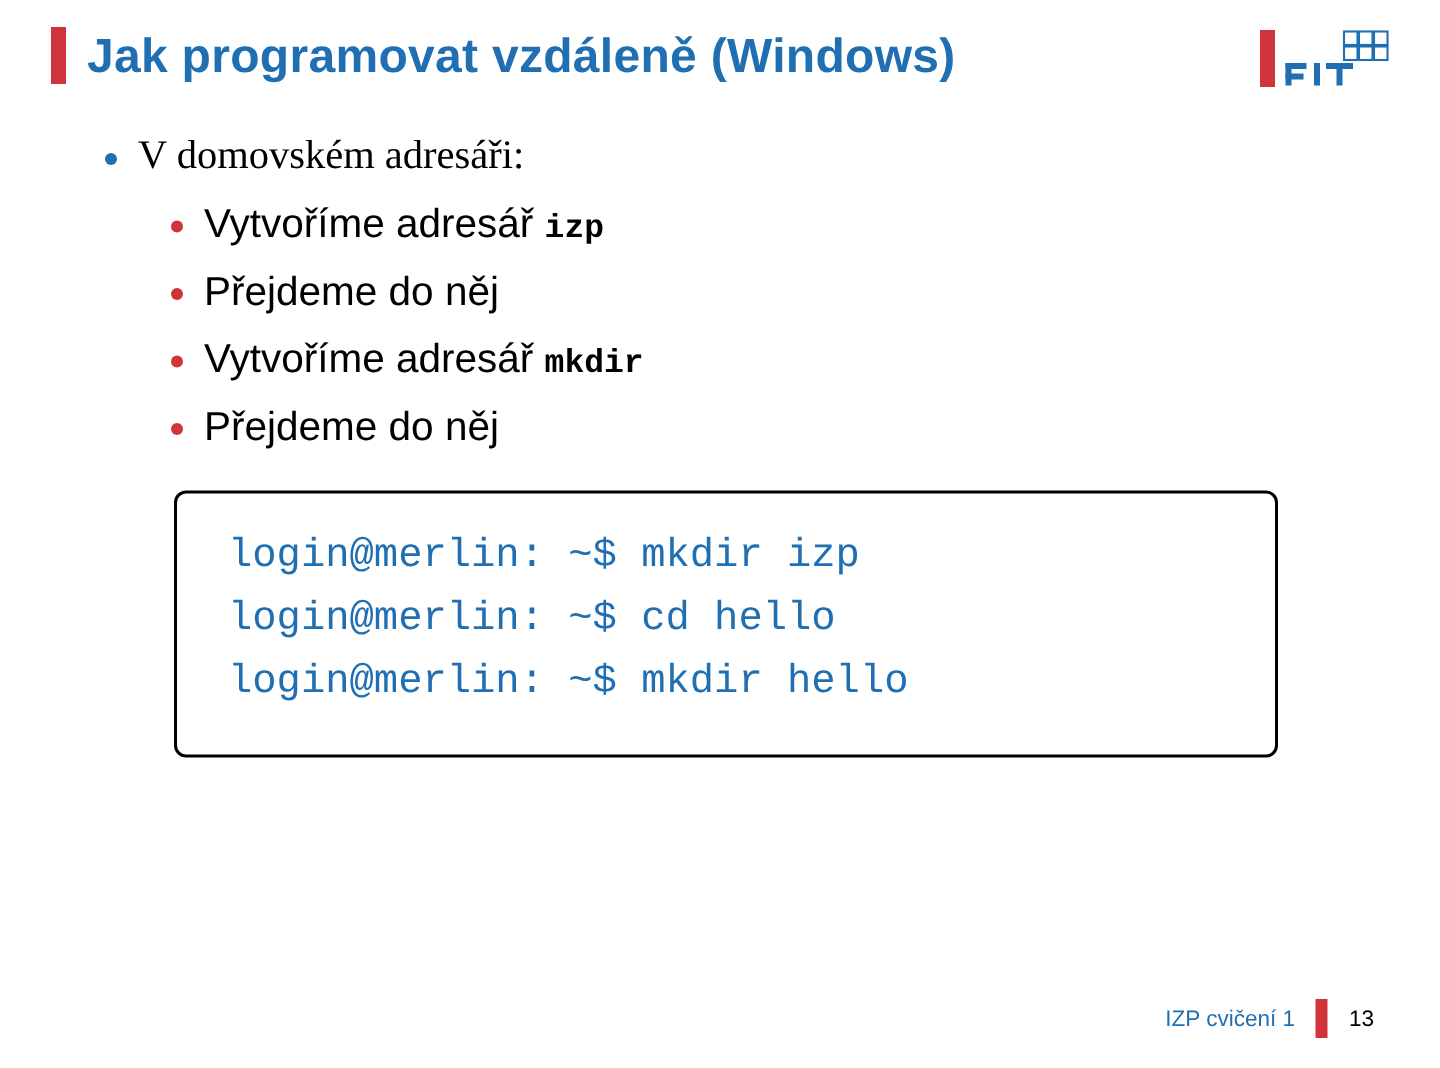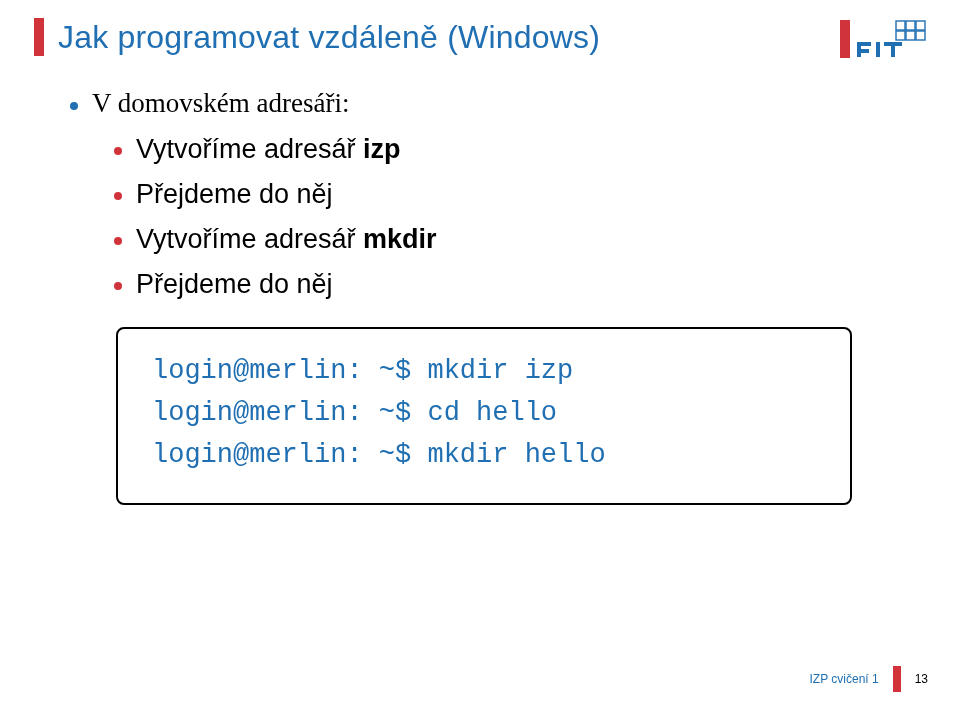--- a/index.html
+++ b/index.html
@@ -22,21 +22,21 @@
     gap: 14px;
   }
   .title-bar {
     width: 10px;
     height: 38px;
     background: #d0343a;
   }
   .title-text {
     color: #1f6fb2;
     font-size: 32px;
-    font-weight: 400;
+    font-weight: 700;
     letter-spacing: 0.2px;
   }
   .logo-area {
     display: flex;
     align-items: flex-start;
     gap: 6px;
     padding-top: 2px;
   }
   .logo-bar {
     width: 10px;
@@ -82,44 +82,44 @@
   }
   .dot2 {
     width: 8px;
     height: 8px;
     border-radius: 50%;
     background: #d0343a;
     margin-top: 13px;
     flex: 0 0 auto;
   }
   .mono {
-    font-family: Liberation Sans, sans-serif;
+    font-family: Liberation Mono, monospace;
     font-weight: bold;
-    font-size: 27px;
+    font-size: 22px;
   }
   .codebox {
     margin: 20px 60px 0 46px;
     border: 2.5px solid #000;
     border-radius: 8px;
     padding: 22px 34px 26px 34px;
     font-family: "Courier New", monospace;
     font-size: 27px;
     color: #1f6fb2;
     line-height: 1.55;
     font-weight: normal;
   }
   .codebox .line { white-space: pre; }
   .footer {
     position: absolute;
-    right: 32px;
+    right: 44px;
     bottom: 20px;
     display: flex;
     align-items: center;
     gap: 14px;
-    font-size: 12px;
+    font-size: 15px;
     color: #1f6fb2;
   }
   .footer .fbar {
     width: 8px;
     height: 26px;
     background: #d0343a;
   }
   .footer .num { color: #000; text-align: right; }
 </style>
 </head>

